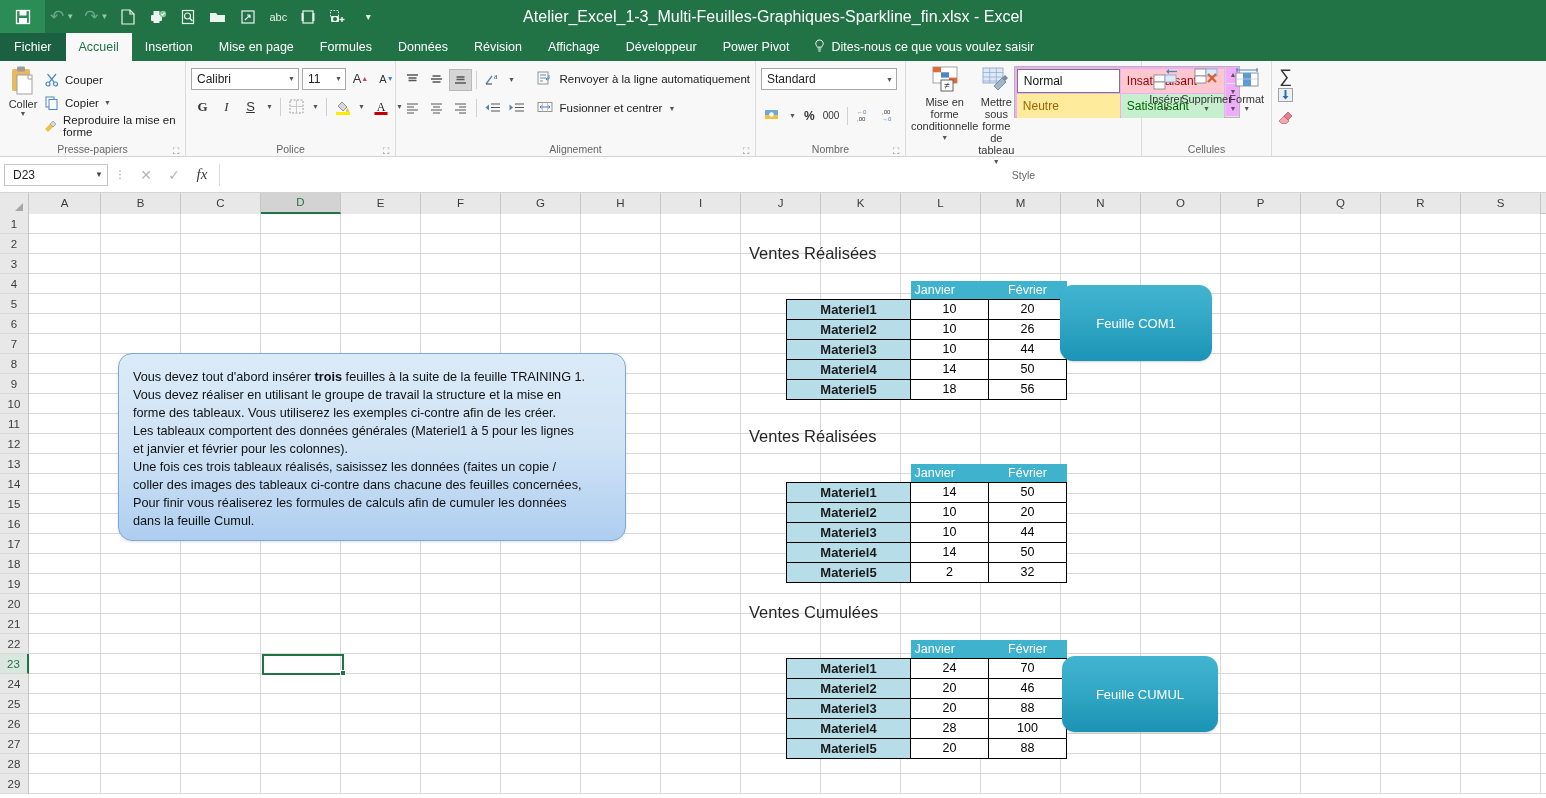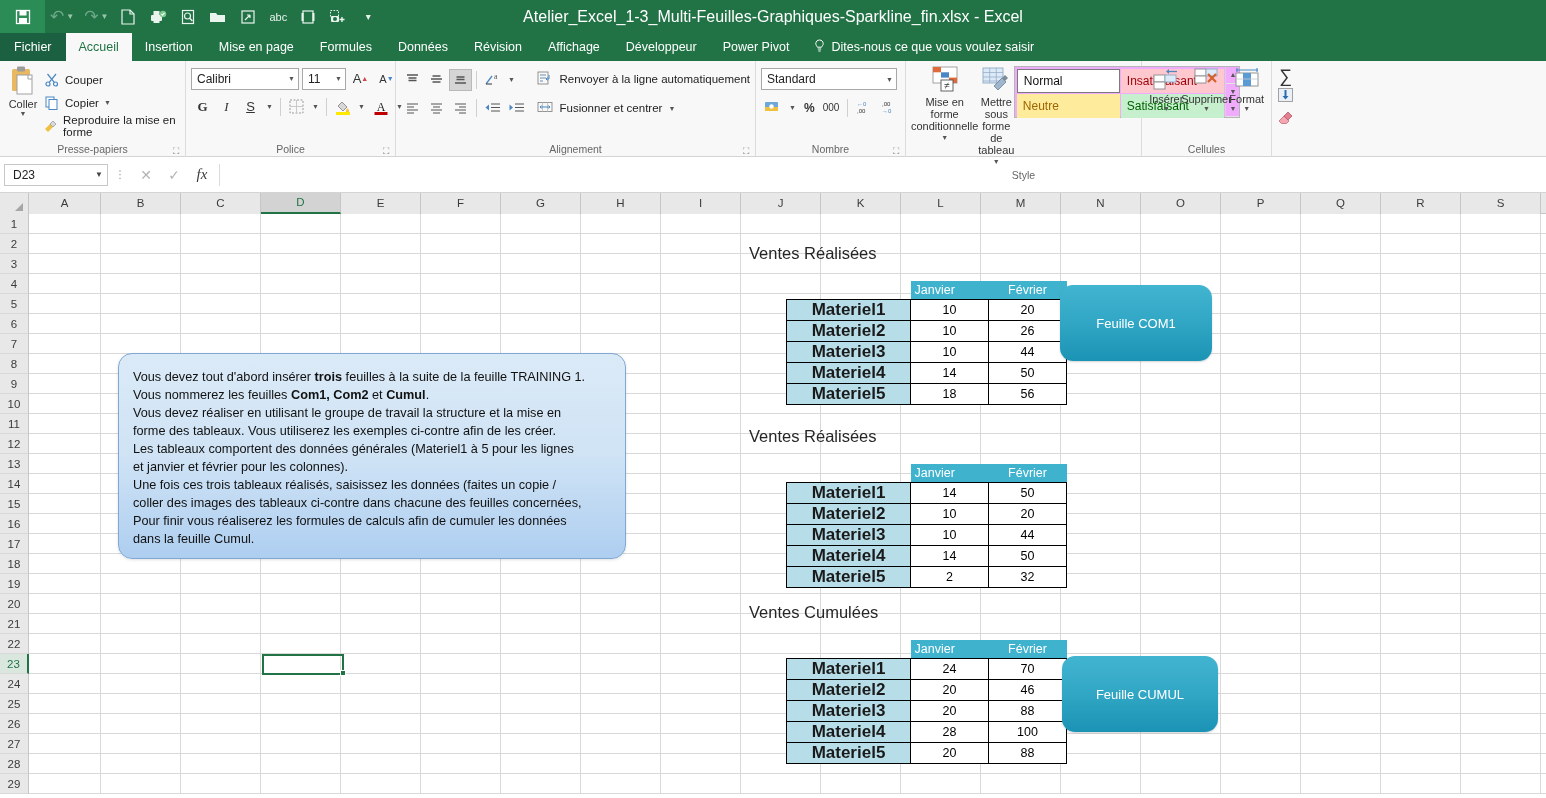--- a/index.html
+++ b/index.html
@@ -309,21 +309,21 @@
   }
   .dt-hdr.c2 { text-align: center; padding-left: 0 !important; }
   .dt-name {
     background: #b7dde8;
     color: #1a1a1a;
     font-weight: bold;
     text-align: center;
     height: 20px;
     width: 124px;
     border: 1px solid #000;
-    font-size: 17px;
+    font-size: 13px;
   }
   .dt-val {
     background: #ffffff;
     text-align: center;
     height: 20px;
     width: 78px;
     border: 1px solid #000;
     font-size: 12.5px;
     color: #000;
   }
@@ -649,21 +649,21 @@
             <span style="font-size:7px;color:#555;">▼</span>
           </div>
         </div>
       </div>
     </div>
     <div class="rgroup-label">Alignement</div>
     <div class="dialog-launcher">⛶</div>
   </div>
 
   <div class="rgroup g-number">
-    <div class="rgroup-body" style="flex-direction:column;">
+    <div class="rgroup-body" style="flex-direction:column;gap:8px;">
       <div style="padding-top:4px;">
         <div class="cmb" style="width:136px;">
           <span class="cv">Standard</span>
           <span class="cc">▼</span>
         </div>
       </div>
       <div class="num-row2">
         <div class="nbtn">
           <svg width="17" height="15" viewBox="0 0 17 15">
               <rect x="1" y="2" width="13" height="9" rx="1" fill="#6fa8d8"></rect>
@@ -1029,21 +1029,20 @@
           <td class="dt-val">88</td>
         </tr>
       </tbody>
         </table>
 
       <div class="shape" style="left:1031px; top:71px; width:152px; height:76px;">Feuille  COM1</div>
       <div class="shape" style="left:1033px; top:442px; width:156px; height:76px;">Feuille  CUMUL</div>
 
       <div class="callout" id="callout" style="left:89px; top:139px; width:508px;">
           <p><span>Vous devez tout d'abord insérer </span><b>trois</b><span> feuilles à la suite de la feuille TRAINING 1.</span></p>
-          <p><span>Vous nommerez les feuilles </span><b>Com1, Com2</b><span> et </span><b>Cumul</b><span>.</span></p>
           <p><span>Vous devez réaliser en utilisant le groupe de travail la structure et la mise en</span></p>
           <p><span>forme des tableaux. Vous utiliserez les exemples ci-contre  afin de les créer.</span></p>
           <p><span>Les tableaux comportent des données générales (Materiel1 à 5 pour les lignes</span></p>
           <p><span>et janvier et février pour les colonnes).</span></p>
           <p><span>Une fois ces trois tableaux réalisés, saisissez les données (faites un copie /</span></p>
           <p><span>coller des images des tableaux ci-contre dans chacune des feuilles concernées,</span></p>
           <p><span>Pour finir vous réaliserez les formules de calculs afin de cumuler les données</span></p>
           <p><span>dans la feuille  Cumul.</span></p>
         </div>
 

